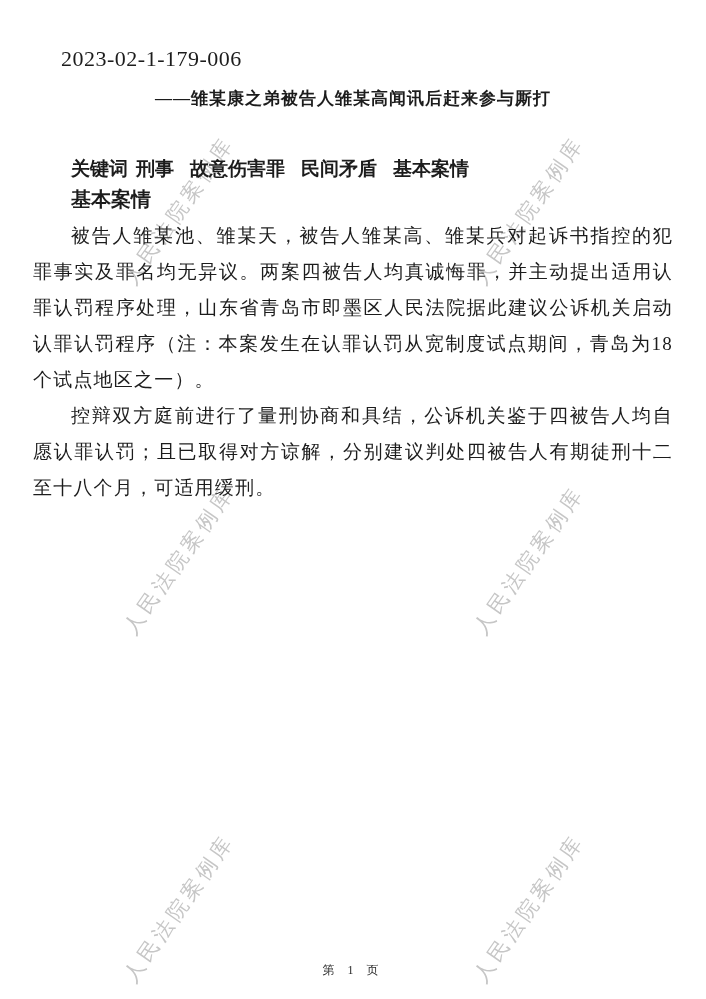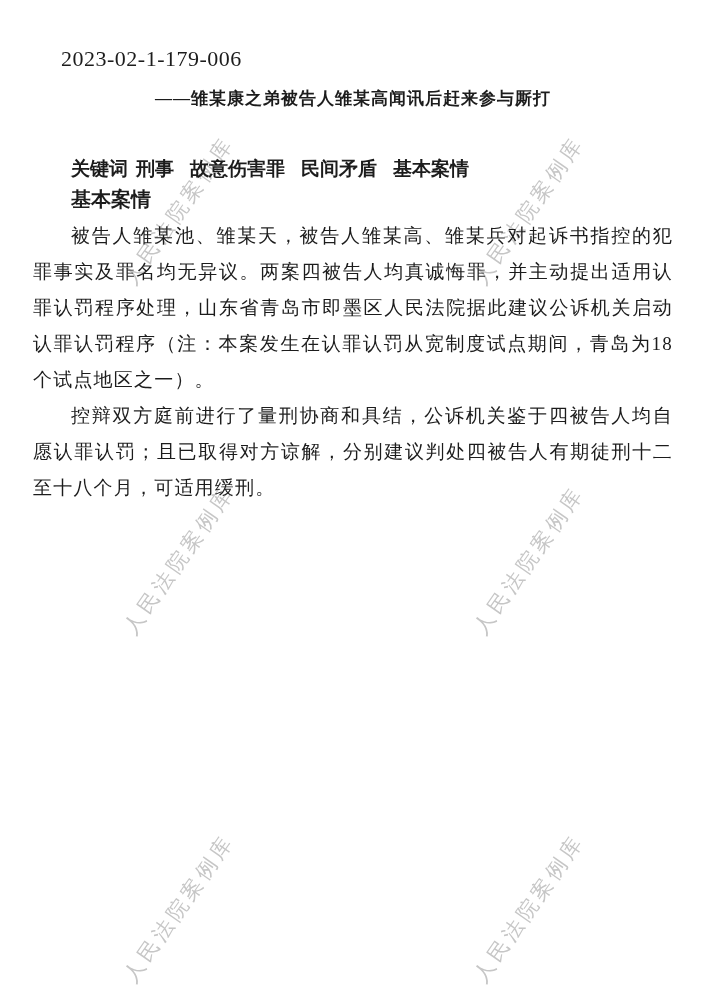--- a/index.html
+++ b/index.html
@@ -127,14 +127,15 @@
 
     <div class="section-heading">基本案情</div>
 
     <div class="body-text">
         <p>被告人雏某池、雏某天，被告人雏某高、雏某兵对起诉书指控的犯罪事实及罪名均无异议。两案四被告人均真诚悔罪，并主动提出适用认罪认罚程序处理，山东省青岛市即墨区人民法院据此建议公诉机关启动认罪认罚程序（注：本案发生在认罪认罚从宽制度试点期间，青岛为18个试点地区之一）。</p>
         <p>控辩双方庭前进行了量刑协商和具结，公诉机关鉴于四被告人均自愿认罪认罚；且已取得对方谅解，分别建议判处四被告人有期徒刑十二至十八个月，可适用缓刑。</p>
       </div>
 
   </div>
 
+  <div class="page-footer">第 1 页</div>
 
 </div>
 
 </body></html>

